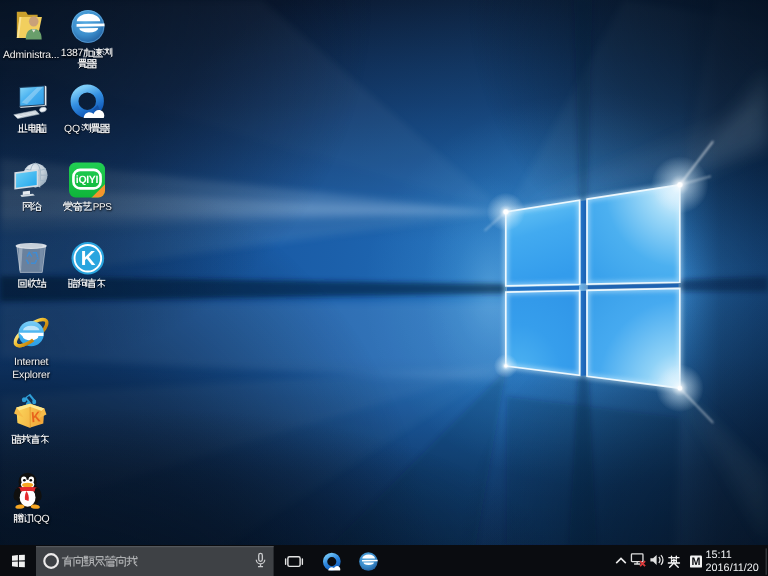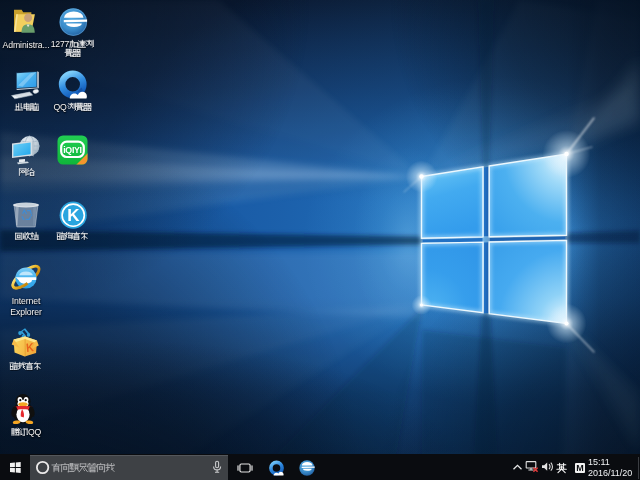--- a/index.html
+++ b/index.html
@@ -344,21 +344,21 @@
 <ellipse cx="14" cy="11.2" rx="4.6" ry="2" fill="#f5a623"></ellipse>
 <path d="M4.8,13.8 C8,12.6 20,12.6 23.2,13.8 L22.6,17.2 C19,15.8 9,15.8 5.4,17.2 Z" fill="#e5292d"></path>
 <path d="M13.2,16.2 C14.5,18.5 15.5,21 14.8,24.5 L11.8,23.5 C11.5,20.5 12,18 13.2,16.2 Z" fill="#e5292d"></path>
 <ellipse cx="5.2" cy="18.5" rx="2.6" ry="5.5" fill="#10100f" transform="rotate(14 5.2 18.5)"></ellipse>
 <ellipse cx="22.8" cy="18.5" rx="2.6" ry="5.5" fill="#10100f" transform="rotate(-14 22.8 18.5)"></ellipse>
 <ellipse cx="7.6" cy="29.3" rx="3.8" ry="1.8" fill="#f5a623" transform="rotate(-8 7.6 29.3)"></ellipse>
 <ellipse cx="20.4" cy="29.3" rx="3.8" ry="1.8" fill="#f5a623" transform="rotate(8 20.4 29.3)"></ellipse>
 </svg>
 <div class="lab" style="left:-34px;top:39.5px;width:120px;font-size:8.7px">Administra...</div>
 <div class="cj" style="left:12.5px;top:38.8px;width:120px;align-items:center">
-      <span class="lab" style="position:static;font-size:8.7px;letter-spacing:-0.2px;line-height:11px">1277</span>
+      <span class="lab" style="position:static;font-size:8.7px;letter-spacing:-0.2px;line-height:11px">1387</span>
       <svg width="25.1" height="10.7" style="display:block" xmlns="http://www.w3.org/2000/svg">
         <g filter="url(#tsh)">
           <path d="M1.01 2.79L4.37 2.79M3.39 1.23L3.39 7.05M3.39 7.05L2.65 8.36M1.99 2.79L0.93 8.36M5.19 3.61L8.47 3.61M5.19 3.61L5.19 7.87M8.47 3.61L8.47 7.87M5.19 7.87L8.47 7.87" stroke="#f2f2f2" stroke-width="0.80" fill="none" stroke-linecap="round" opacity="1"></path>
           <path d="M9.54 1.64L10.28 2.54M9.78 4.02L9.78 7.05M8.88 8.36L16.43 8.36M13.39 1.15L13.39 7.38M11.26 2.30L16.18 2.30M11.92 3.44L15.03 3.44M11.92 3.44L11.92 4.92M15.03 3.44L15.03 4.92M11.92 4.92L15.03 4.92M13.39 4.92L11.75 7.05M13.39 4.92L15.36 7.05" stroke="#f2f2f2" stroke-width="0.80" fill="none" stroke-linecap="round" opacity="1"></path>
           <path d="M17.25 1.56L17.90 2.38M16.75 3.69L17.41 4.51M17.08 5.82L17.74 6.64M20.20 1.15L20.20 2.05M18.72 2.05L21.67 2.05M21.35 2.05L18.72 6.23M19.05 2.05L21.67 6.23M22.90 1.48L22.90 6.07M24.22 1.15L24.22 7.54M24.22 7.54L23.56 8.20" stroke="#f2f2f2" stroke-width="0.80" fill="none" stroke-linecap="round" opacity="1"></path>
         </g>
       </svg>
     </div>
 <div class="cj" style="left:63.6px;top:47.8px;width:18px">
       <svg width="17.2" height="10.7" style="display:block" xmlns="http://www.w3.org/2000/svg">
@@ -387,20 +387,30 @@
         </g>
       </svg>
     </div>
 <div class="cj" style="left:17.1px;top:166.5px;width:18px">
       <svg width="17.2" height="10.7" style="display:block" xmlns="http://www.w3.org/2000/svg">
         <g filter="url(#tsh)">
           <path d="M1.42 1.80L1.42 8.36M1.42 1.80L7.98 1.80M7.98 1.80L7.98 8.36M2.90 3.44L4.54 5.74M4.54 3.44L2.90 5.74M5.52 3.44L7.16 5.74M7.16 3.44L5.52 5.74" stroke="#f2f2f2" stroke-width="0.80" fill="none" stroke-linecap="round" opacity="1"></path>
           <path d="M10.52 1.39L9.13 3.44M10.77 3.44L9.13 5.49M8.88 7.22L11.26 6.89M13.64 1.39L11.92 3.85M12.98 2.46L16.26 4.43M12.41 5.58L15.69 5.58M12.41 5.58L12.41 8.36M15.69 5.58L15.69 8.36M12.41 8.36L15.69 8.36" stroke="#f2f2f2" stroke-width="0.80" fill="none" stroke-linecap="round" opacity="1"></path>
         </g>
       </svg>
+    </div>
+<div class="cj" style="left:12.5px;top:166.5px;width:120px;align-items:center">
+      <svg width="25.1" height="10.7" style="display:block" xmlns="http://www.w3.org/2000/svg">
+        <g filter="url(#tsh)">
+          <path d="M2.57 1.15L1.91 2.05M4.70 0.98L4.70 1.97M6.83 1.15L7.49 2.05M1.58 2.38L7.82 2.38M0.93 3.61L8.47 3.61M8.47 3.61L8.47 4.43M0.93 3.61L0.93 4.43M2.90 4.84L6.50 4.84M6.01 4.84L1.58 8.61M2.73 6.23L7.82 8.61" stroke="#f2f2f2" stroke-width="0.80" fill="none" stroke-linecap="round" opacity="1"></path>
+          <path d="M12.57 1.15L12.57 2.46M9.29 2.46L15.85 2.46M12.57 2.46L10.11 4.51M12.57 2.46L15.03 4.51M8.88 5.25L16.26 5.25M10.93 6.40L13.56 6.40M10.93 6.40L10.93 8.20M13.56 6.40L13.56 8.20M10.93 8.20L13.56 8.20M15.52 5.25L15.52 8.36M15.52 8.36L14.87 8.86" stroke="#f2f2f2" stroke-width="0.80" fill="none" stroke-linecap="round" opacity="1"></path>
+          <path d="M18.80 1.15L18.80 3.03M22.08 1.15L22.08 3.03M17.00 2.13L23.89 2.13M17.66 4.43L22.41 4.43M22.41 4.43L18.56 7.79M18.56 8.04L23.89 8.04M23.89 8.04L23.89 7.05" stroke="#f2f2f2" stroke-width="0.80" fill="none" stroke-linecap="round" opacity="1"></path>
+        </g>
+      </svg>
+      <span class="lab" style="position:static;font-size:8.7px;letter-spacing:-0.2px;line-height:11px"><span style="font-size:8.3px;letter-spacing:-0.3px">PPS</span></span>
     </div>
 <div class="cj" style="left:13.2px;top:231px;width:26px">
       <svg width="25.1" height="10.7" style="display:block" xmlns="http://www.w3.org/2000/svg">
         <g filter="url(#tsh)">
           <path d="M1.58 2.21L7.82 2.21M1.58 2.21L1.58 8.20M7.82 2.21L7.82 8.20M1.58 8.20L7.82 8.20M3.39 4.26L6.01 4.26M3.39 4.26L3.39 6.40M6.01 4.26L6.01 6.40M3.39 6.40L6.01 6.40" stroke="#f2f2f2" stroke-width="0.80" fill="none" stroke-linecap="round" opacity="1"></path>
           <path d="M9.62 2.62L9.62 7.54M11.10 1.31L11.10 8.36M9.62 5.90L11.10 5.90M13.80 1.31L12.41 3.77M12.41 2.79L16.34 2.79M14.87 2.79L12.57 8.53M13.39 5.08L16.34 8.53" stroke="#f2f2f2" stroke-width="0.80" fill="none" stroke-linecap="round" opacity="1"></path>
           <path d="M18.15 1.31L18.15 2.71M16.67 2.71L19.62 2.71M17.41 3.94L17.74 5.90M18.97 3.94L18.64 5.90M16.51 7.95L19.79 7.95M22.08 1.31L22.08 4.26M20.44 4.26L24.30 4.26M20.85 5.90L23.97 5.90M20.85 5.90L20.85 8.36M23.97 5.90L23.97 8.36M20.85 8.36L23.97 8.36" stroke="#f2f2f2" stroke-width="0.80" fill="none" stroke-linecap="round" opacity="1"></path>
         </g>
       </svg>
     </div>

